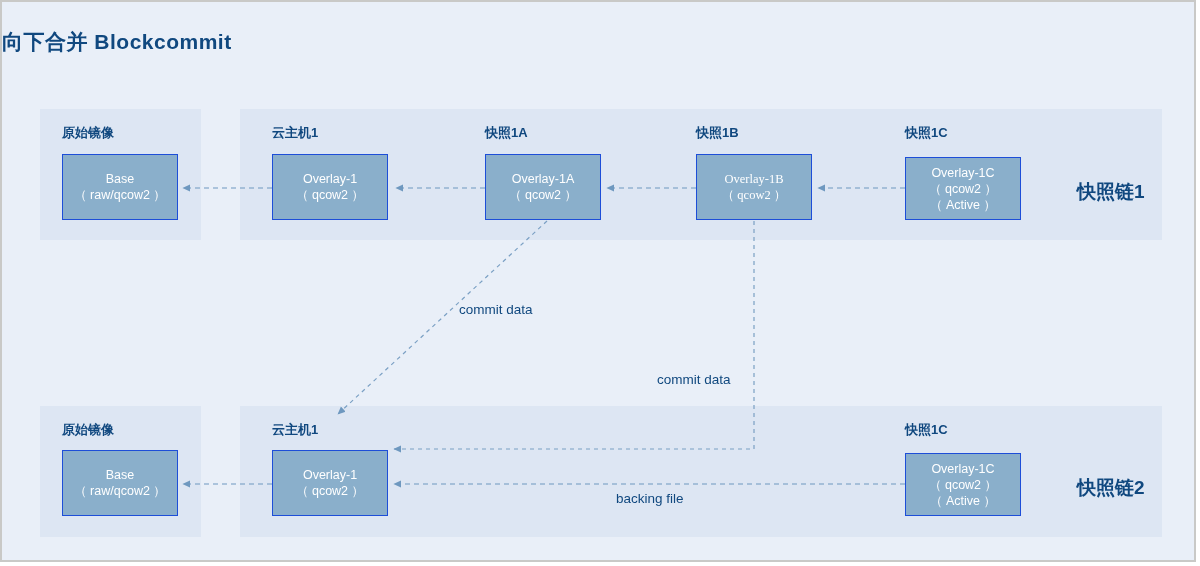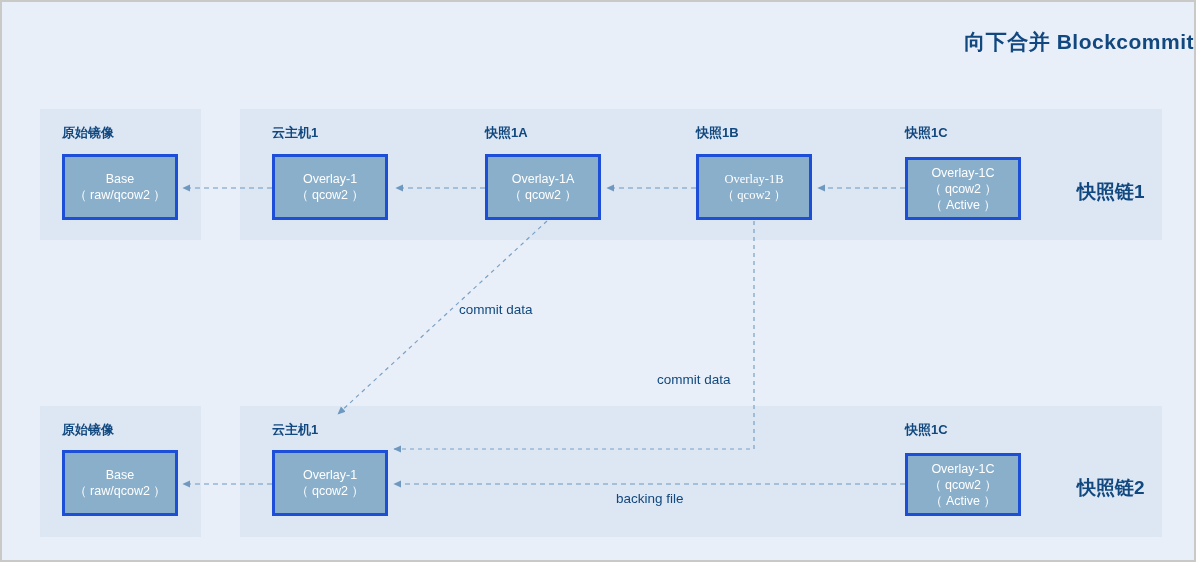--- a/index.html
+++ b/index.html
@@ -14,35 +14,35 @@
     width:1196px;height:562px;
     margin:0;
     background:#e9eff8;
     border:2px solid #c9c9c7;
     box-sizing:border-box;
     overflow:hidden;
   }
   .title{
     position:absolute;
     left:0;top:26px;width:100%;
-    text-align:right;
+    text-align:left;
     font-size:21px;font-weight:bold;
     color:#10487f;
     letter-spacing:.5px;
   }
   
   .panel{
     position:absolute;
     background:#dde6f3;
   }
   
   .node{
     position:absolute;
     background:#8aafcb;
-    border:3px solid #1d4ed8;
+    border:1px solid #1d4ed8;
     box-sizing:border-box;
     color:#ffffff;
     font-size:12.5px;
     line-height:16px;
     text-align:center;
     display:flex;
     flex-direction:column;
     align-items:center;
     justify-content:center;
     box-shadow:0 0 0 0 rgba(0,0,0,0);

